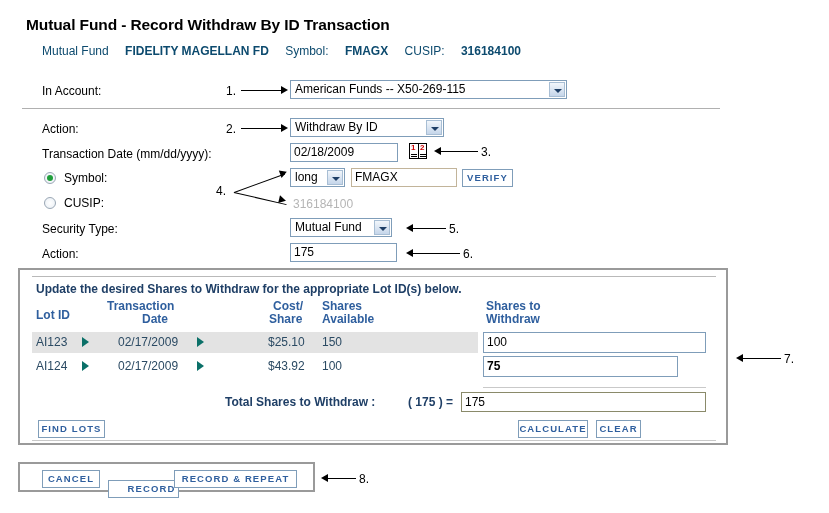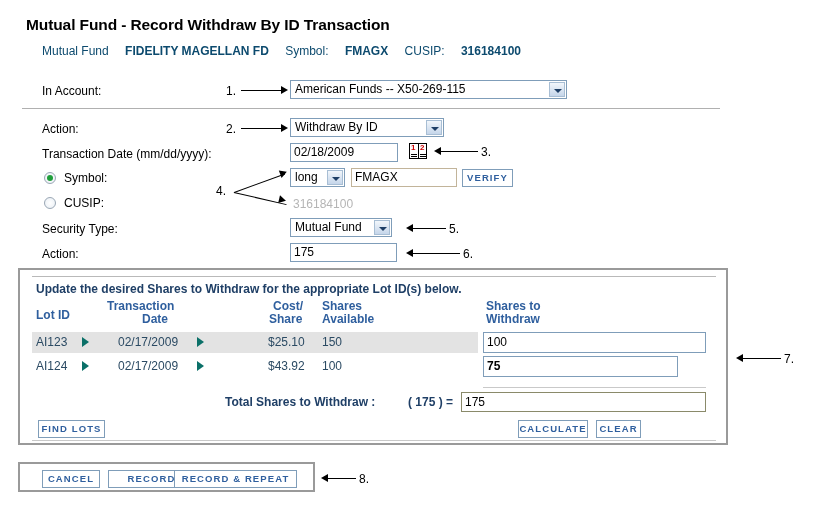--- a/index.html
+++ b/index.html
@@ -248,21 +248,21 @@
 
     <div class="btn" style="left:18px;top:150px;width:67px;">FIND LOTS</div>
     <div class="btn" style="left:498px;top:150px;width:70px;">CALCULATE</div>
     <div class="btn" style="left:576px;top:150px;width:45px;">CLEAR</div>
 
     <div class="rowline" style="left:12px;top:170px;width:684px;"></div>
   </div>
 
   <div class="bottombar">
     <div class="btn" style="left:22px;top:6px;width:58px;">CANCEL</div>
-    <div class="btn" style="left:88px;top:6px;width:71px;padding-left:16px;">RECORD</div>
+    <div class="btn" style="left:88px;top:16px;width:71px;padding-left:16px;">RECORD</div>
     <div class="btn" style="left:154px;top:6px;width:123px;">RECORD &amp; REPEAT</div>
   </div>
 
   <div class="annot" style="left:226px;top:84px;">1.</div>
   <div class="aline" style="left:241px;top:90px;width:41px;"></div>
   <div class="ahead right" style="left:281px;top:86px;"></div>
 
   <div class="annot" style="left:226px;top:122px;">2.</div>
   <div class="aline" style="left:241px;top:128px;width:41px;"></div>
   <div class="ahead right" style="left:281px;top:124px;"></div>

